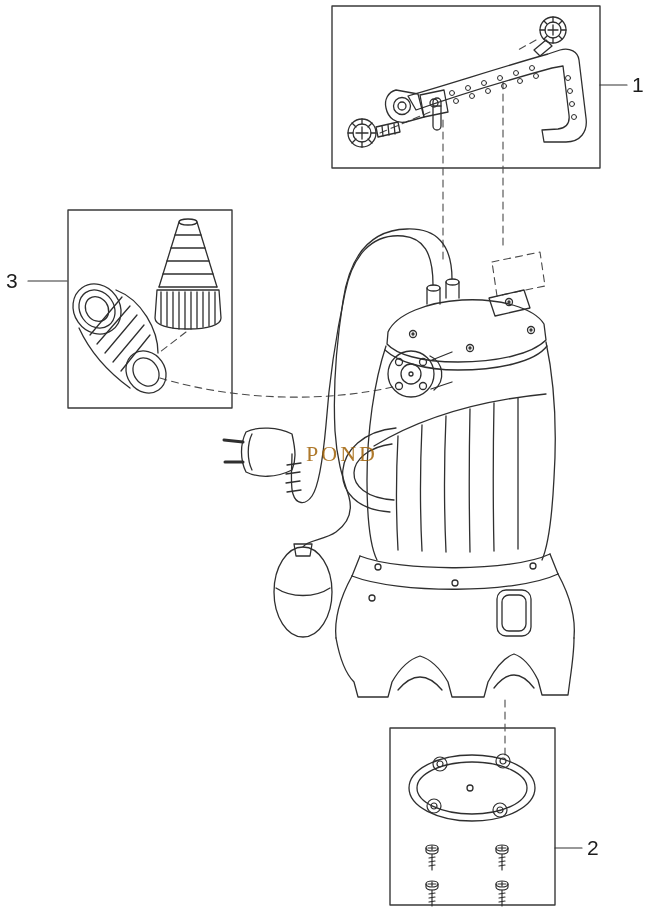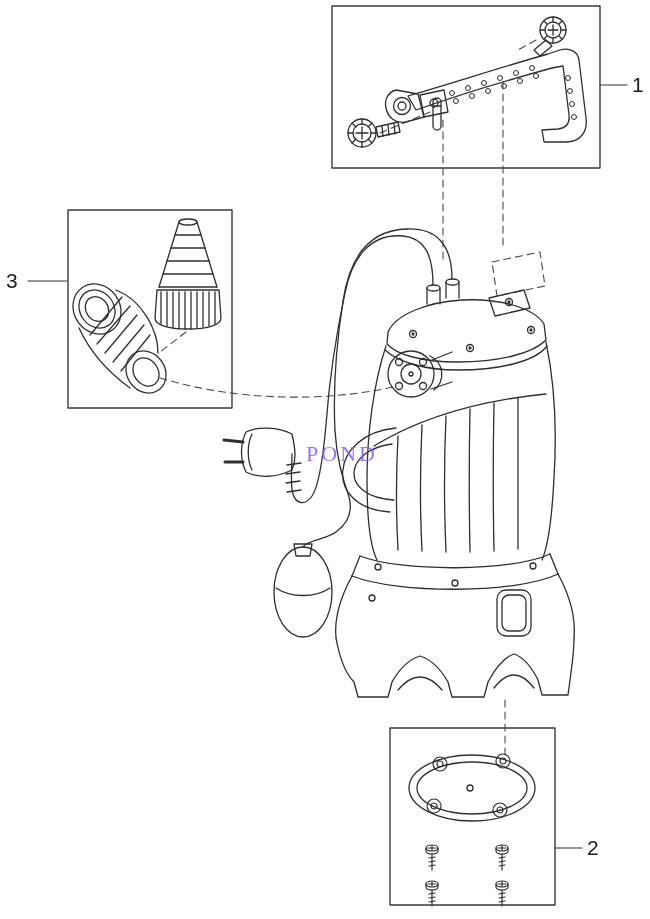--- a/index.html
+++ b/index.html
@@ -18,21 +18,21 @@
     line-height:1;
     user-select:none;
   }
   .watermark{
     position:absolute;
     left:283px;top:441px;width:118px;
     text-align:center;
     font-family:"Liberation Serif",serif;
     font-size:22px;
     letter-spacing:3px;
-    color:#8b5cf6;
+    color:#a16207;
     opacity:.85;
     user-select:none;
   }
   .lbl-1{left:632px;top:74px;}
   .lbl-3{left:6px;top:270px;}
   .lbl-2{left:587px;top:837px;}
 </style>
 </head>
 <body>
 

